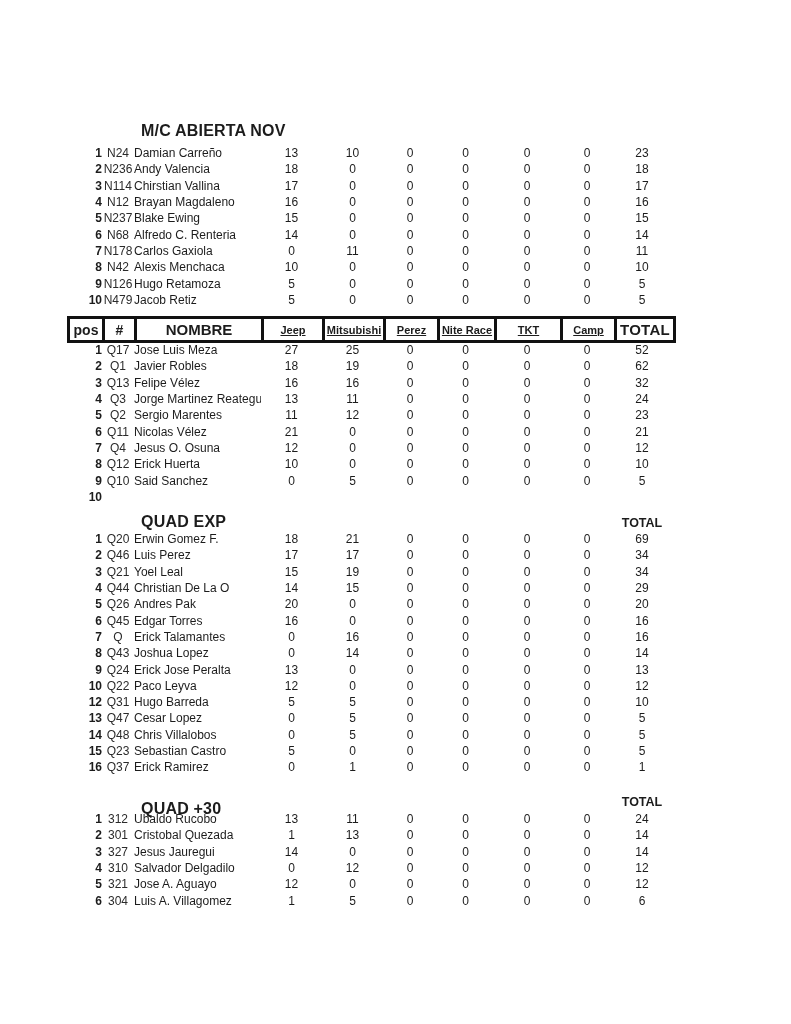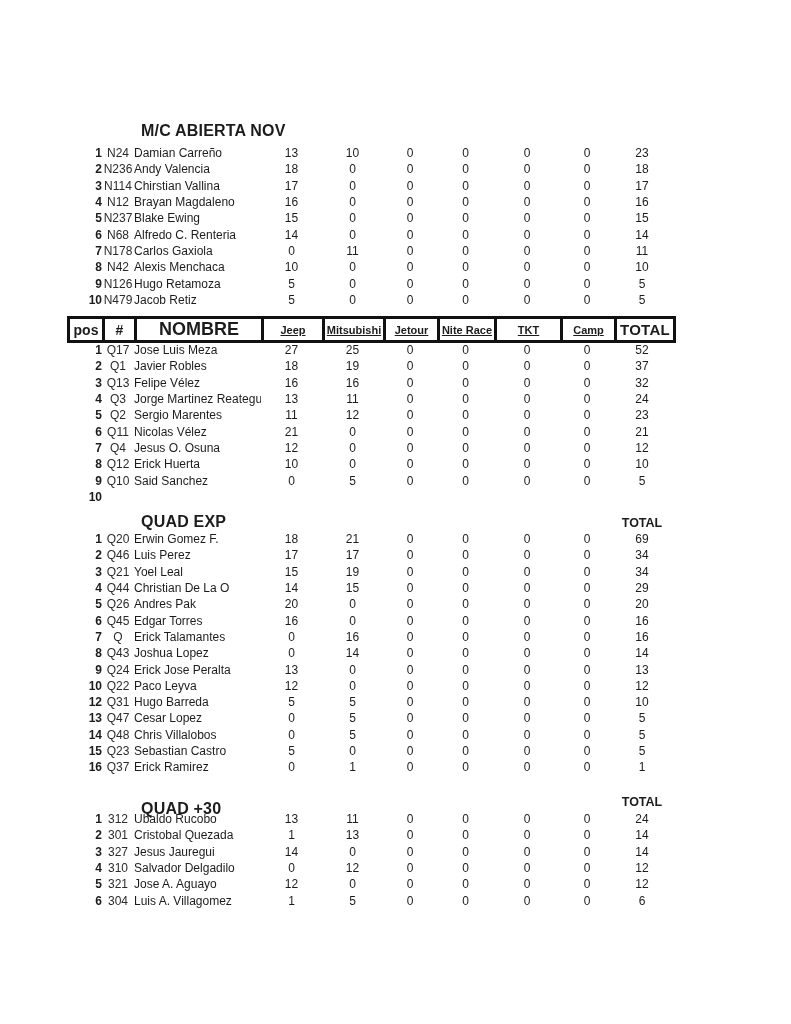--- a/index.html
+++ b/index.html
@@ -66,21 +66,21 @@
     height: 24px;
     text-align: center;
     vertical-align: middle;
     font-weight: bold;
     white-space: nowrap;
     overflow: hidden;
     padding: 0;
     margin-left: 8px;
   }
   td.h-big   { font-size: 14px; }
-  td.h-name  { font-size: 18px; }
+  td.h-name  { font-size: 15px; }
   td.h-brand { font-size: 11px; text-decoration: underline; }
   td.h-total { font-size: 15px; letter-spacing: 0.3px; }
 </style>
 </head>
 <body>
 
 <div class="page">
 
   <div class="section-title" style="top:122px">M/C ABIERTA NOV</div>
   <table class="results" style="top:145px">
@@ -233,21 +233,21 @@
         <col style="width:54px">
       <col style="width:59px">
     </colgroup>
     <tbody>
       <tr>
         <td class="h-big">pos</td>
         <td class="h-big">#</td>
         <td class="h-name">NOMBRE</td>
         <td class="h-brand">Jeep</td>
         <td class="h-brand">Mitsubishi</td>
-        <td class="h-brand">Jetour</td>
+        <td class="h-brand">Perez</td>
         <td class="h-brand">Nite Race</td>
         <td class="h-brand">TKT</td>
         <td class="h-brand">Camp</td>
         <td class="h-total">TOTAL</td>
       </tr>
     </tbody>
   </table>
 
   <table class="results" style="top:342px">
     <colgroup>
@@ -278,21 +278,21 @@
         <tr>
           <td class="c-pos">2</td>
           <td class="c-num">Q1</td>
           <td class="c-name">Javier Robles</td>
           <td class="c-val">18</td>
           <td class="c-val">19</td>
           <td class="c-val">0</td>
           <td class="c-val">0</td>
           <td class="c-val">0</td>
           <td class="c-val">0</td>
-          <td class="c-val">37</td>
+          <td class="c-val">62</td>
         </tr>
         <tr>
           <td class="c-pos">3</td>
           <td class="c-num">Q13</td>
           <td class="c-name">Felipe Vélez</td>
           <td class="c-val">16</td>
           <td class="c-val">16</td>
           <td class="c-val">0</td>
           <td class="c-val">0</td>
           <td class="c-val">0</td>

